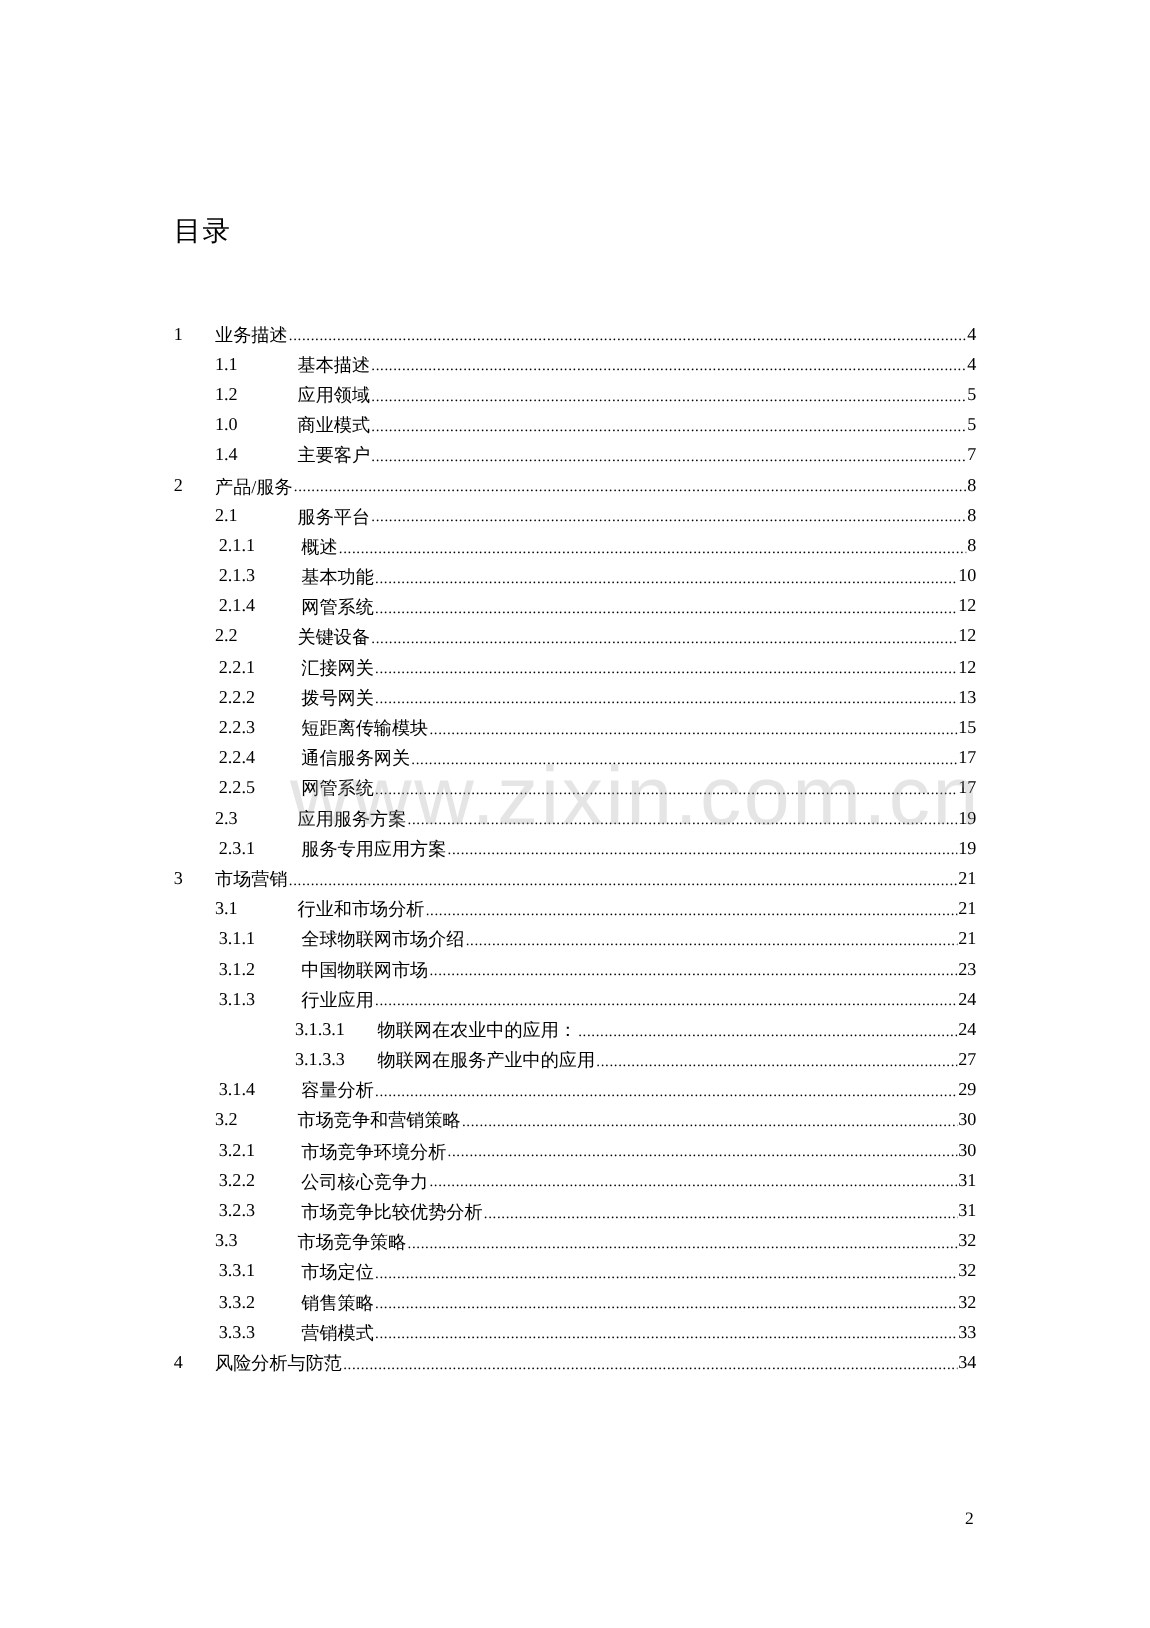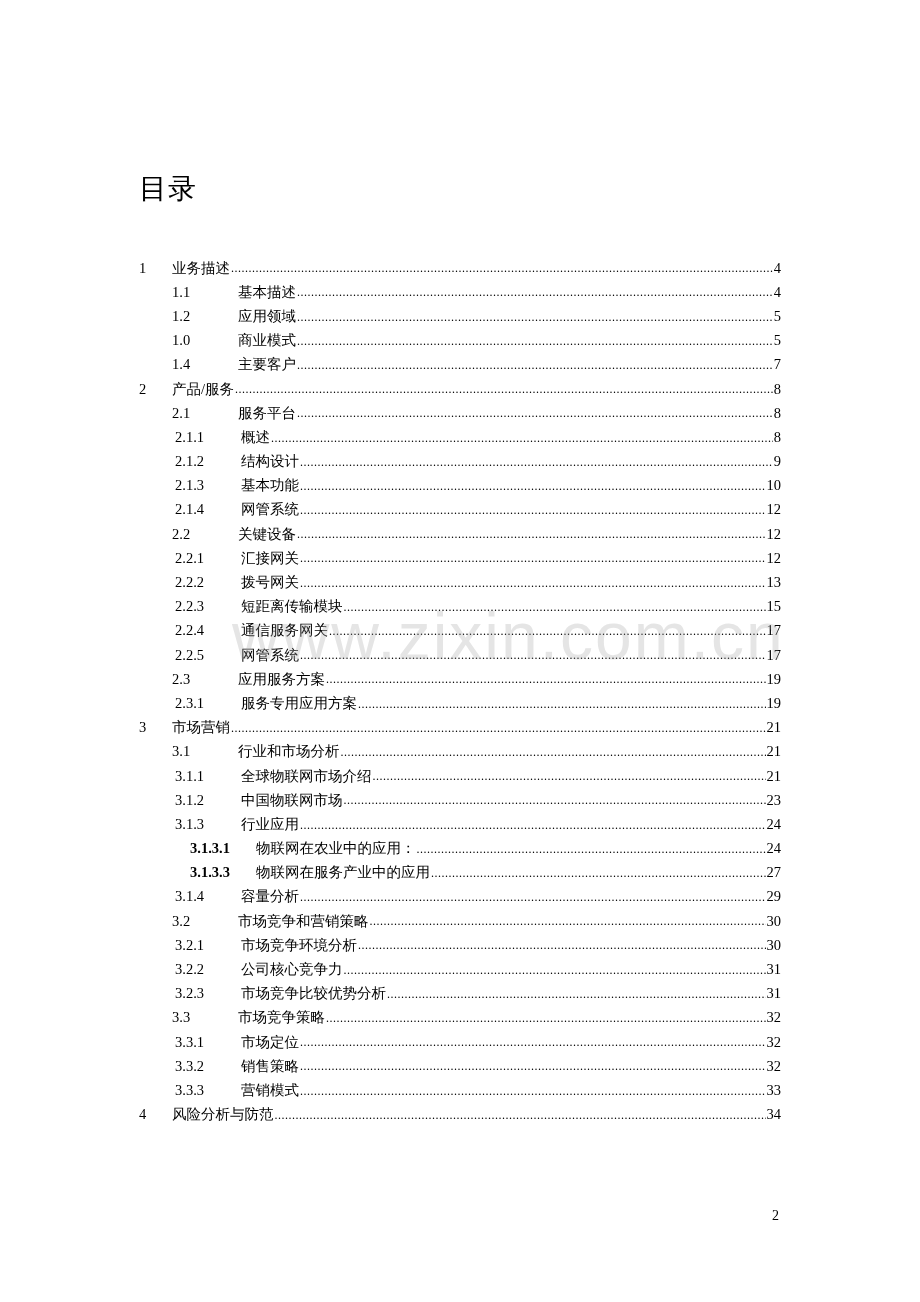--- a/index.html
+++ b/index.html
@@ -1,25 +1,25 @@
 <!DOCTYPE html>
 <html><head>
 <meta charset="utf-8">
 <style>
   html, body { margin: 0; padding: 0; background: #ffffff; }
   body { width: 920px; height: 1302px; position: relative; overflow: hidden;
          font-family: "Liberation Serif", "DejaVu Serif", serif; color: #000; }
-  .page-title { position: absolute; left: 139px; top: 170px; font-size: 28px; letter-spacing: 1px; text-align: right; }
+  .page-title { position: absolute; left: 139px; top: 170px; font-size: 22px; letter-spacing: 1px; text-align: right; }
   .toc { position: absolute; left: 139px; top: 256px; width: 642px; }
   .toc-row { height: 24.2px; display: flex; align-items: center; font-size: 14.5px; white-space: nowrap; }
   .num { display: inline-block; flex: none; }
   .lvl1 .num { width: 33px; }
   .lvl2 .num { width: 66px; margin-left: 33px; }
   .lvl3 .num { width: 66px; margin-left: 36px; }
-  .lvl4 .num { width: 66px; margin-left: 51px; font-weight: bold; }
+  .lvl4 .num { width: 66px; margin-left: 97px; }
   .title { flex: none; }
   .leader { flex: 1 1 auto; overflow: hidden; letter-spacing: 0.5px; color: #000; margin: 0 1px; align-self: flex-end; padding-bottom: 6px; line-height: 1; font-size: 12px; }
   .leader::before { content: "............................................................................................................................................................................................................................................................................................"; }
   .page { flex: none; text-align: right; }
   .watermark { position: absolute; left: 232px; top: 598px; font-family: "Liberation Sans", "DejaVu Sans", sans-serif;
                font-size: 66px; color: rgba(160,160,160,0.28); letter-spacing: 2px; pointer-events: none; }
   .page-number { position: absolute; left: 772px; top: 1208px; font-size: 14px; }
 </style>
 </head>
 <body>
@@ -69,26 +69,20 @@
       <span class="leader"></span>
       <span class="page">8</span>
     </div>
     <div class="toc-row lvl3">
       <span class="num">2.1.1</span>
       <span class="title">概述</span>
       <span class="leader"></span>
       <span class="page">8</span>
     </div>
     <div class="toc-row lvl3">
-      <span class="num">2.1.2</span>
-      <span class="title">结构设计</span>
-      <span class="leader"></span>
-      <span class="page">9</span>
-    </div>
-    <div class="toc-row lvl3">
       <span class="num">2.1.3</span>
       <span class="title">基本功能</span>
       <span class="leader"></span>
       <span class="page">10</span>
     </div>
     <div class="toc-row lvl3">
       <span class="num">2.1.4</span>
       <span class="title">网管系统</span>
       <span class="leader"></span>
       <span class="page">12</span>

